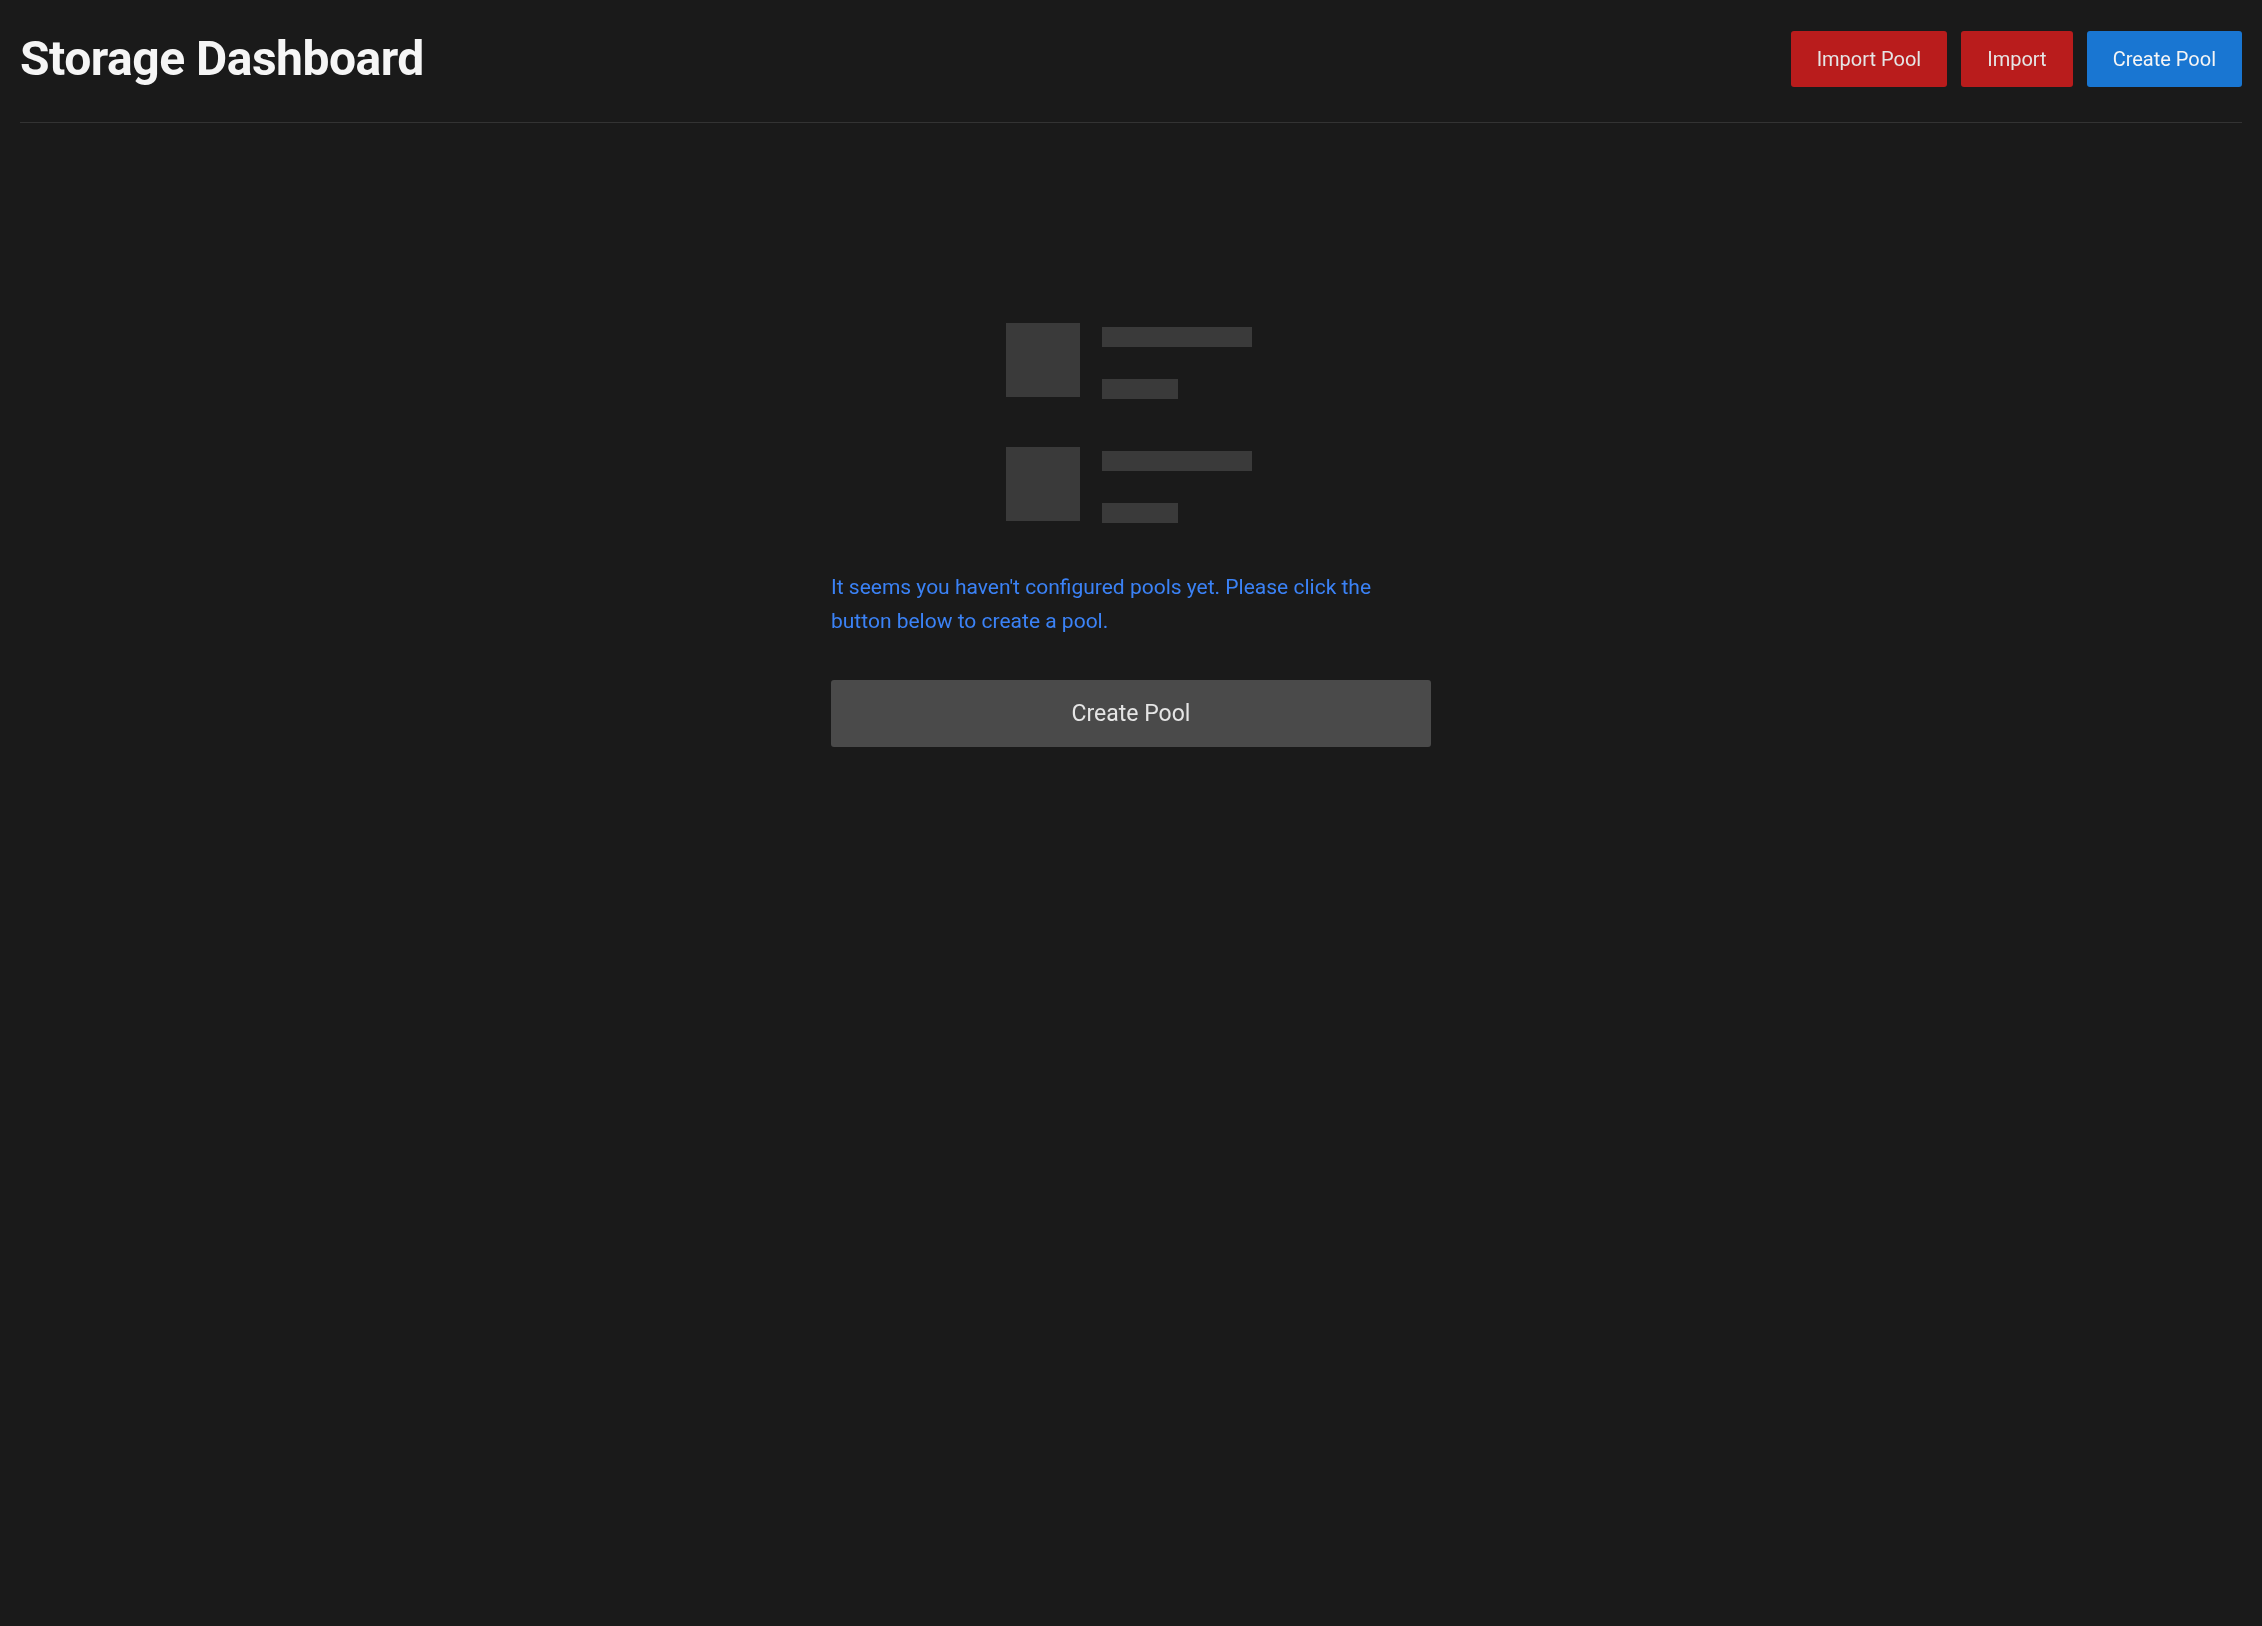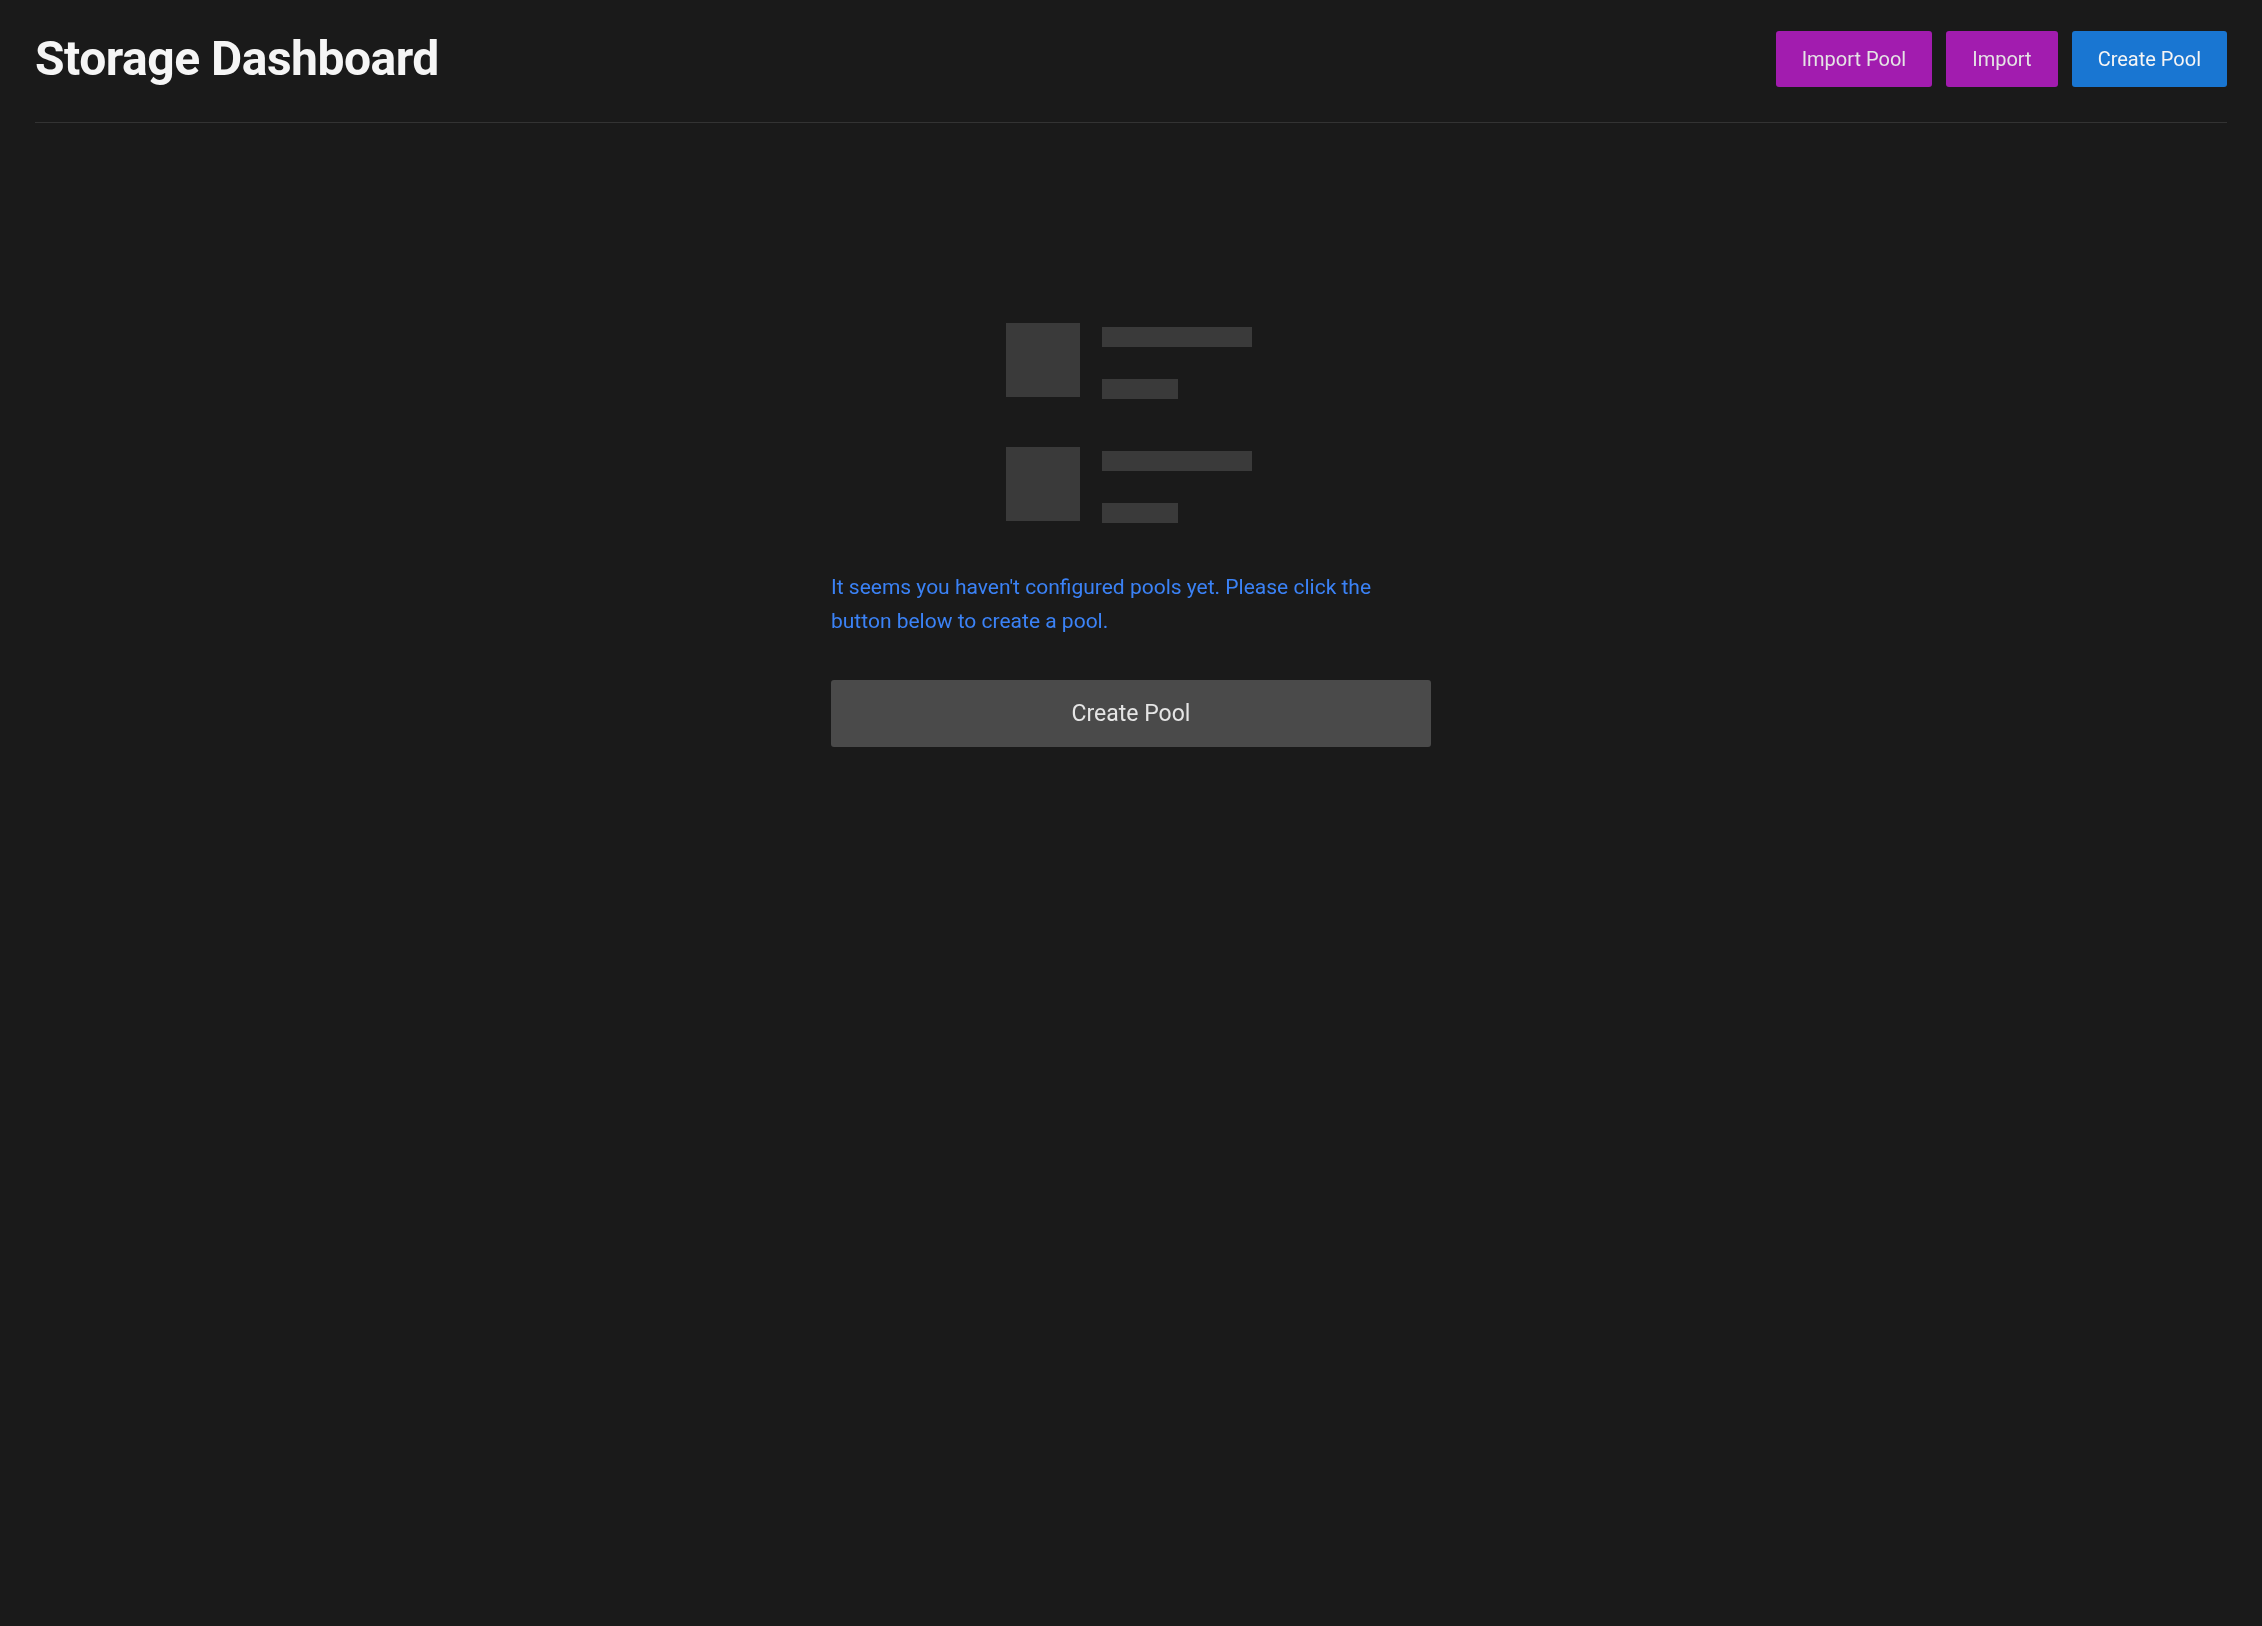--- a/index.html
+++ b/index.html
@@ -9,21 +9,21 @@
     }
     
     body {
       background-color: #1a1a1a;
       color: #e5e5e5;
       font-family: -apple-system, BlinkMacSystemFont, 'Segoe UI', Roboto, 'Helvetica Neue', Arial, sans-serif;
       min-height: 100vh;
     }
     
     .container {
-      padding: 30px 35px;
+      padding: 30px 20px;
     }
     
     .header {
       display: flex;
       justify-content: space-between;
       align-items: center;
       padding-bottom: 35px;
       border-bottom: 1px solid #333;
     }
     
@@ -44,21 +44,21 @@
       padding: 16px 26px;
       font-size: 20px;
       font-weight: 400;
       cursor: pointer;
       border-radius: 3px;
       color: #e5e5e5;
       font-family: inherit;
     }
     
     .btn-secondary {
-      background-color: #a21caf;
+      background-color: #b91c1c;
     }
     
     .btn-primary {
       background-color: #1976d2;
       color: #f5f5f5;
     }
     
     .empty-state {
       display: flex;
       flex-direction: column;

